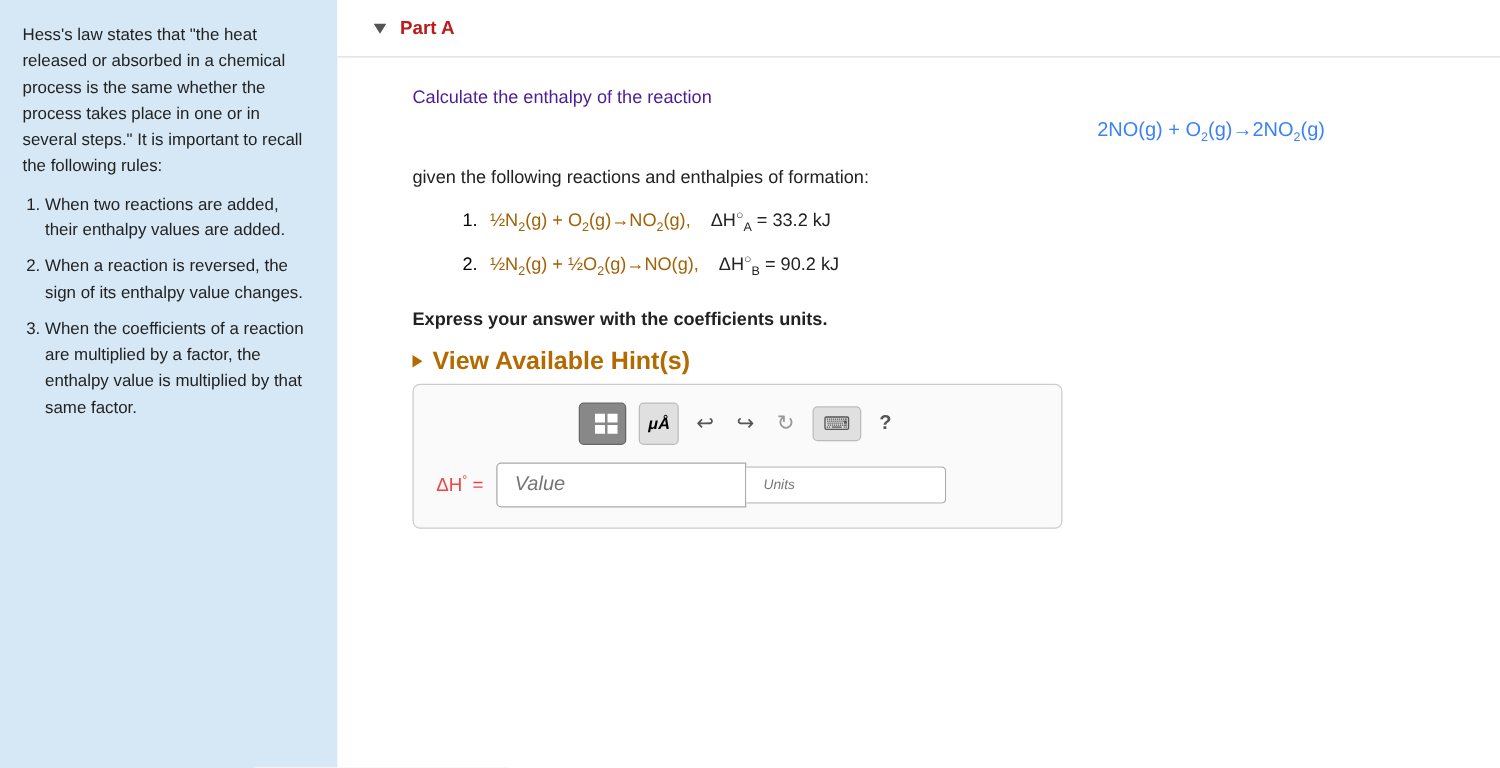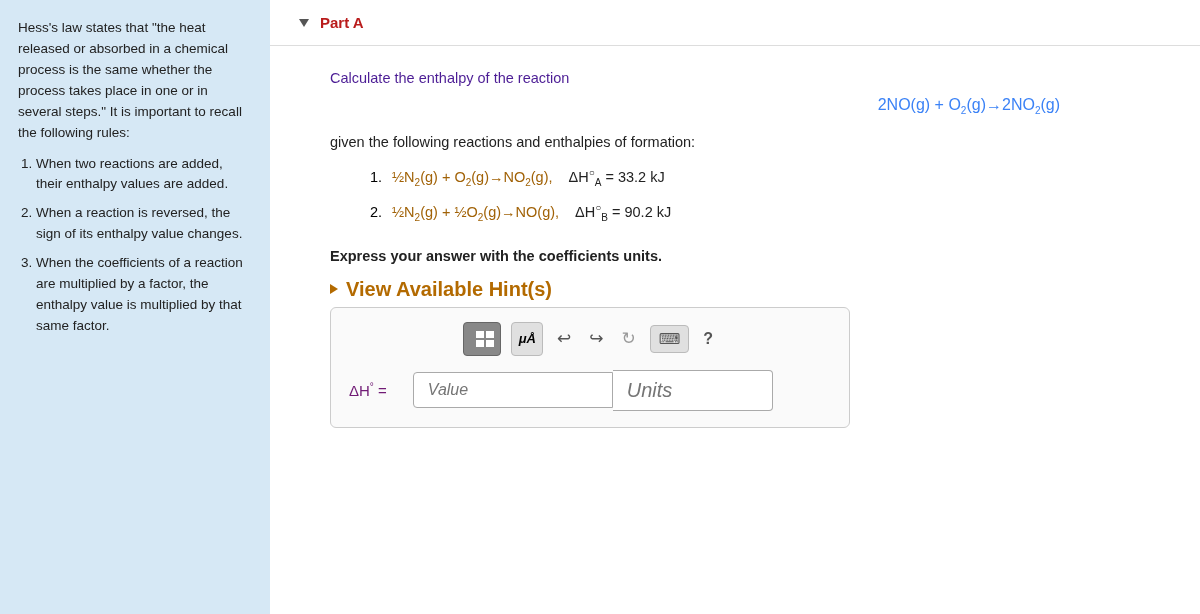--- a/index.html
+++ b/index.html
@@ -224,41 +224,41 @@
     }
 
     
     .input-row {
       display: flex;
       align-items: center;
       gap: 0;
     }
     .delta-h-label {
       font-size: 15px;
-      color: #701a75;
-      margin-right: 26px;
+      color: #ef4444;
+      margin-right: 10px;
       white-space: nowrap;
     }
     .value-input {
       border: 1.5px solid #aaa;
       border-radius: 4px 0 0 4px;
       padding: 8px 14px;
       font-size: 16px;
       color: #701a75;
       font-style: italic;
       outline: none;
       width: 200px;
       background: #fff;
     }
     .units-input {
       border: 1.5px solid #aaa;
       border-left: none;
       border-radius: 0 4px 4px 0;
       padding: 8px 14px;
-      font-size: 20px;
+      font-size: 11px;
       color: #bbb;
       font-style: italic;
       outline: none;
       width: 160px;
       background: #fff;
     }
 
     
     .template-icon {
       display: inline-grid;

